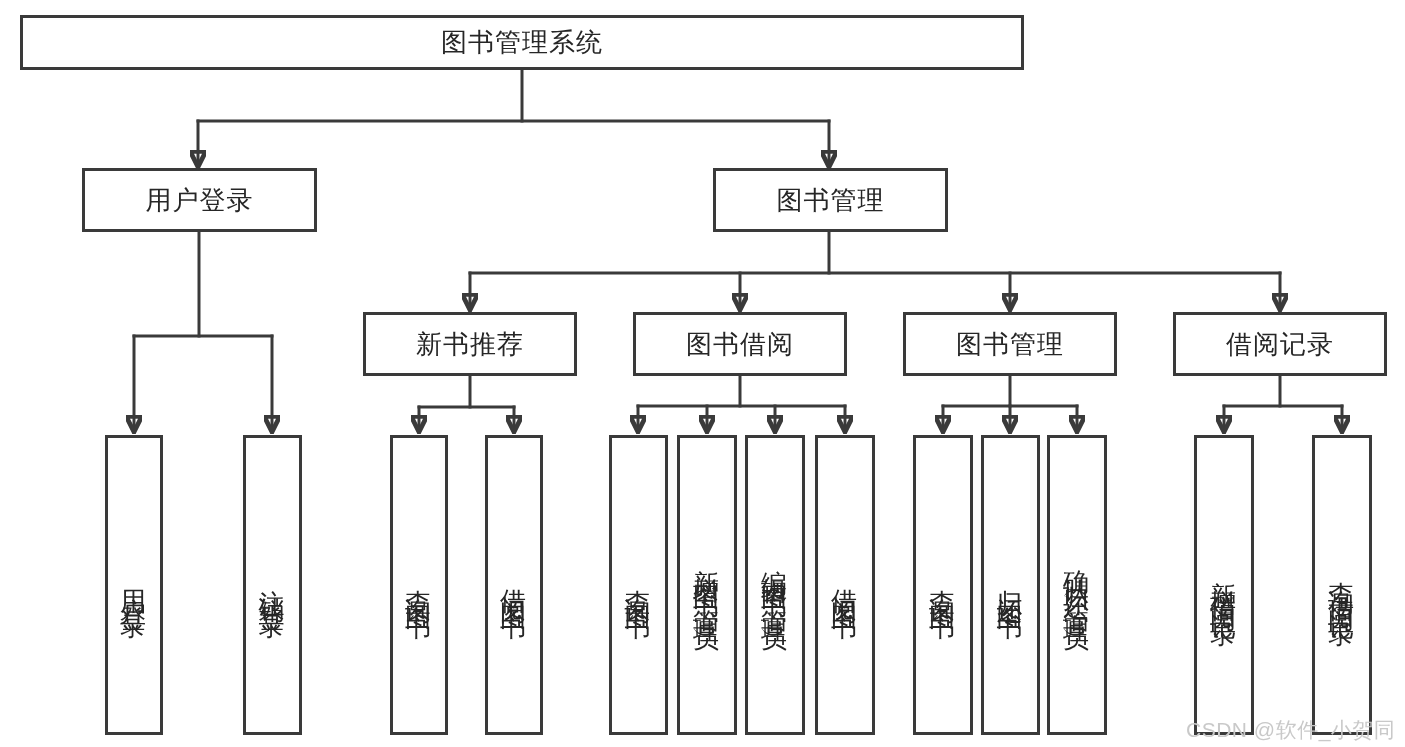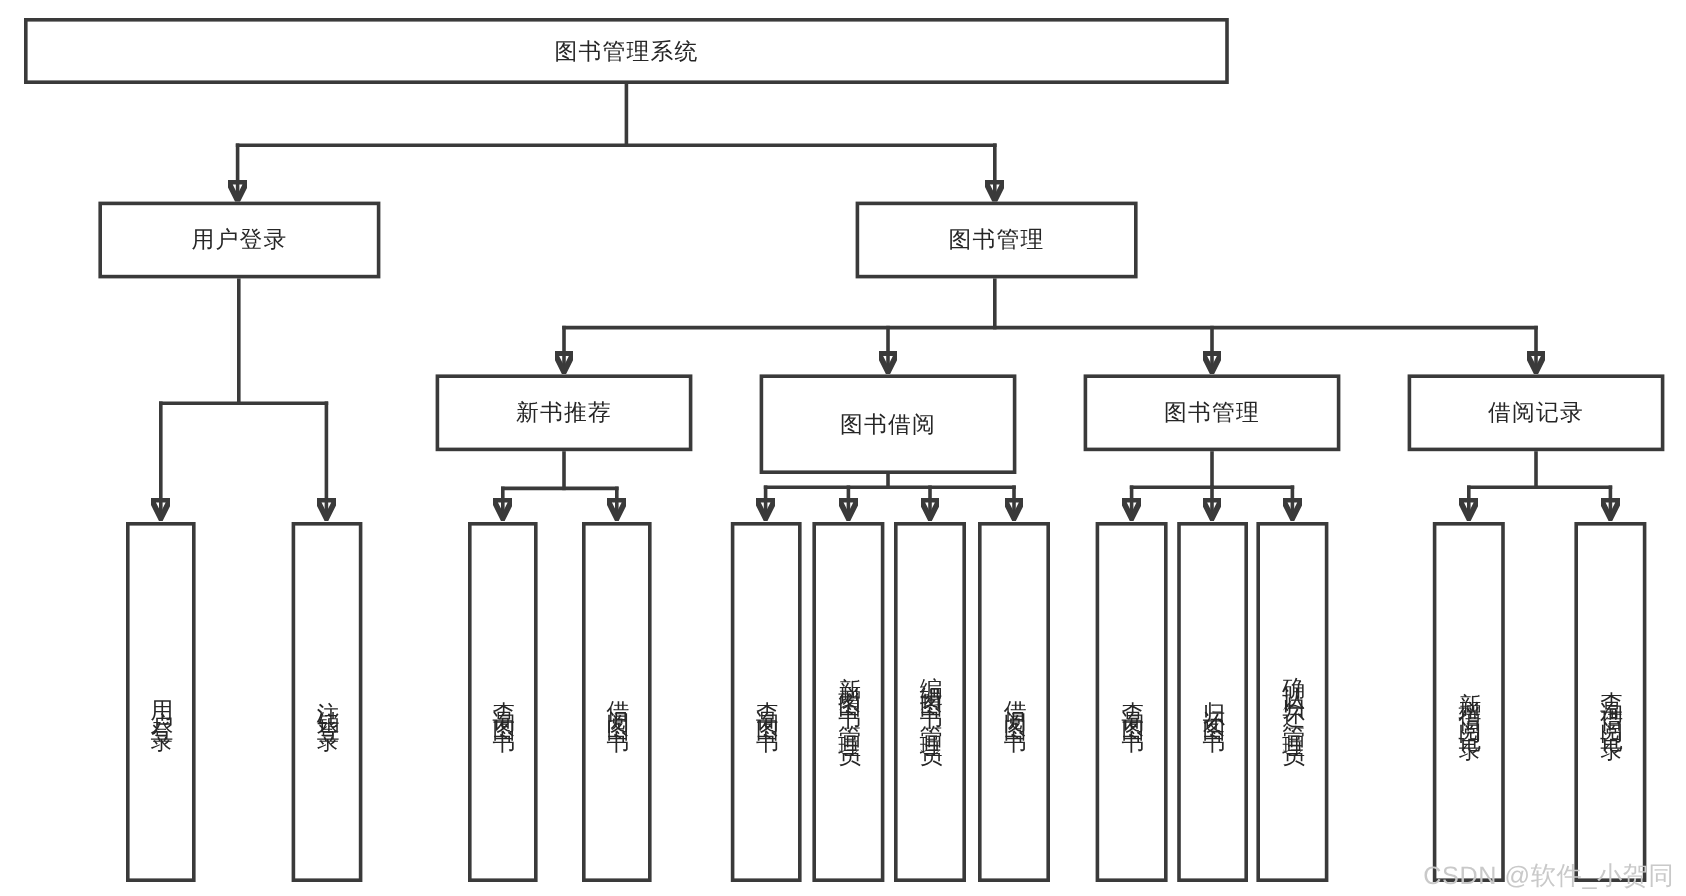--- a/index.html
+++ b/index.html
@@ -19,21 +19,21 @@
     overflow:hidden;
   }
   svg.connectors{position:absolute;left:0;top:0;color:var(--line);}
   svg.connectors path{stroke:currentColor;stroke-width:3;fill:none;stroke-linecap:square;}
   .box{
     position:absolute;
     box-sizing:border-box;
     border:3px solid var(--line);
     background:var(--box-fill);
     display:flex;align-items:center;justify-content:center;
-    font-size:19px;
+    font-size:26px;
     color:var(--text);
     letter-spacing:1px;
     white-space:nowrap;
   }
   .box-v{
     top:435px;height:300px;
     writing-mode:vertical-rl;
     text-orientation:mixed;
     letter-spacing:8px;
     white-space:normal;
@@ -112,21 +112,21 @@
       <path d="M1342 406 V432" marker-end="url(#arrowhead)"></path>
     </g>
   </svg>
 
   <div class="box" style="left:20px;top:15px;width:1004px;height:55px">图书管理系统</div>
 
   <div class="box" style="left:82px;top:168px;width:235px;height:64px">用户登录</div>
   <div class="box" style="left:363px;top:312px;width:214px;height:64px">新书推荐</div>
 
   <div class="box" style="left:713px;top:168px;width:235px;height:64px">图书管理</div>
-  <div class="box" style="left:633px;top:312px;width:214px;height:83px">图书借阅</div>
+  <div class="box" style="left:633px;top:312px;width:214px;height:64px">图书借阅</div>
   <div class="box" style="left:903px;top:312px;width:214px;height:64px">图书管理</div>
   <div class="box" style="left:1173px;top:312px;width:214px;height:64px">借阅记录</div>
 
   <div class="box box-v" style="left:105px;width:58px">用户登录</div>
   <div class="box box-v" style="left:243px;width:59px">注销登录</div>
 
   <div class="box box-v" style="left:390px;width:58px">查询图书</div>
   <div class="box box-v" style="left:485px;width:58px">借阅图书</div>
 
   <div class="box box-v" style="left:609px;width:59px">查询图书</div>

